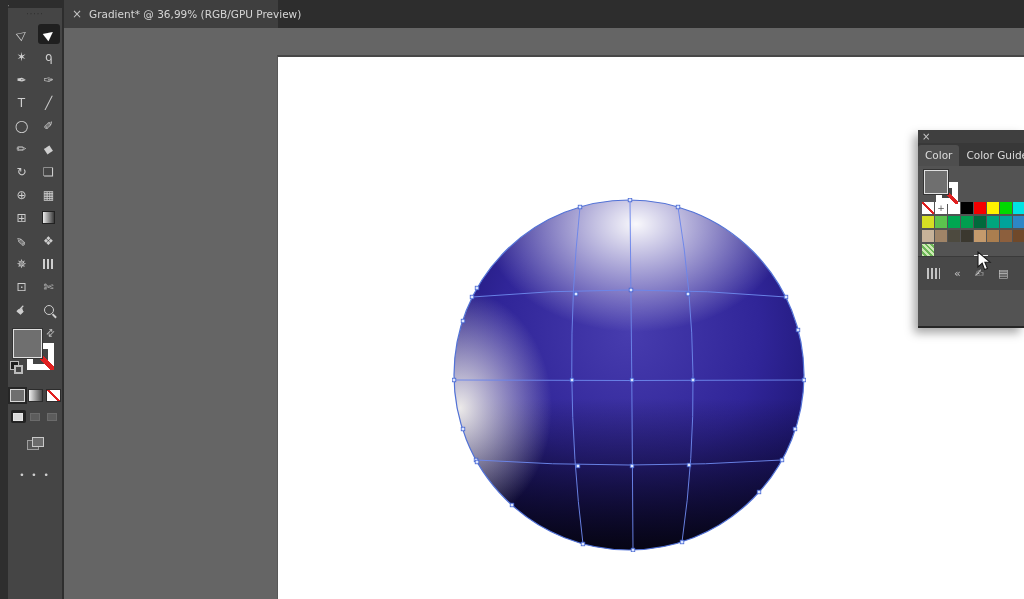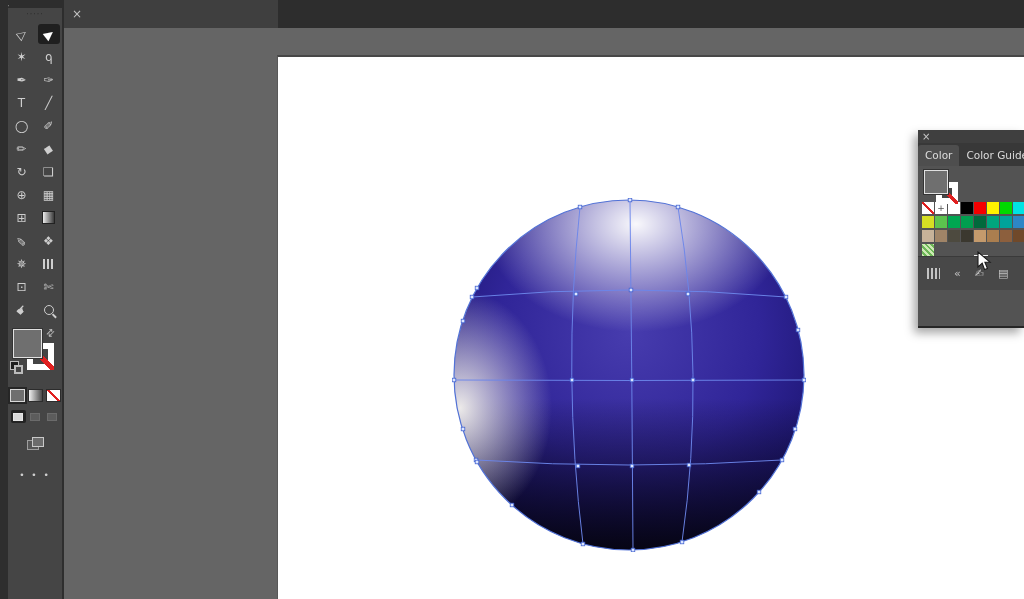--- a/index.html
+++ b/index.html
@@ -174,20 +174,21 @@
         <rect x="305.2" y="292.2" width="3.6" height="3.6" fill="#dce6ff" stroke="#3d5fd0" stroke-width="0.75"></rect>
         <rect x="341.2" y="229.2" width="3.6" height="3.6" fill="#dce6ff" stroke="#3d5fd0" stroke-width="0.75"></rect>
         <rect x="344.2" y="130.2" width="3.6" height="3.6" fill="#dce6ff" stroke="#3d5fd0" stroke-width="0.75"></rect>
       </g>
   </svg>
 
   <div id="tabbar">
     <span id="collapse-dots">··</span>
     <div id="doc-tab">
       <span class="close">×</span>
+      <span class="title">Gradient* @ 36,99% (RGB/GPU Preview)</span>
     </div>
   </div>
 
   <div id="left-rail"></div>
   <div id="toolbar">
     <div class="grip">·····</div>
     <div id="tools">
         <div class="tool">
           <span class="g" style="transform: rotate(-38deg);">▷</span>
         </div>

